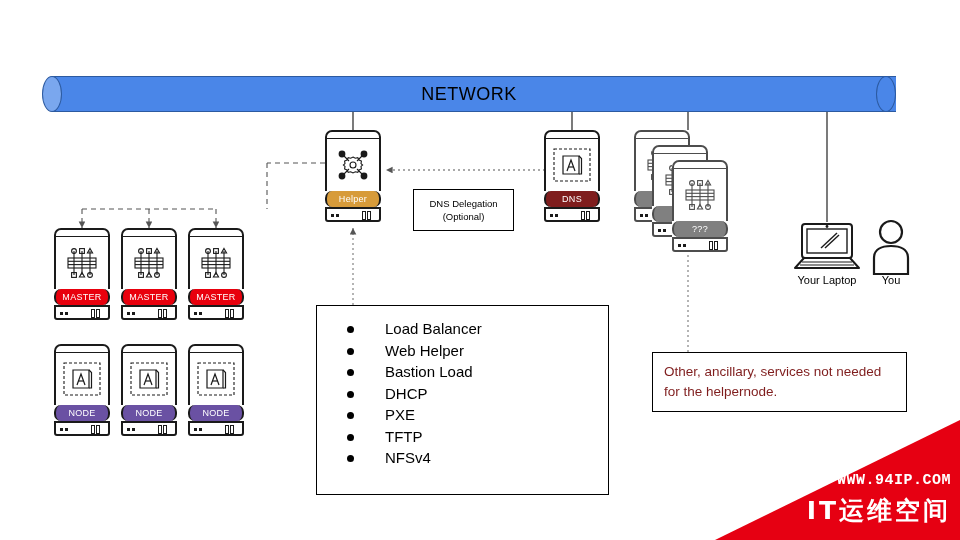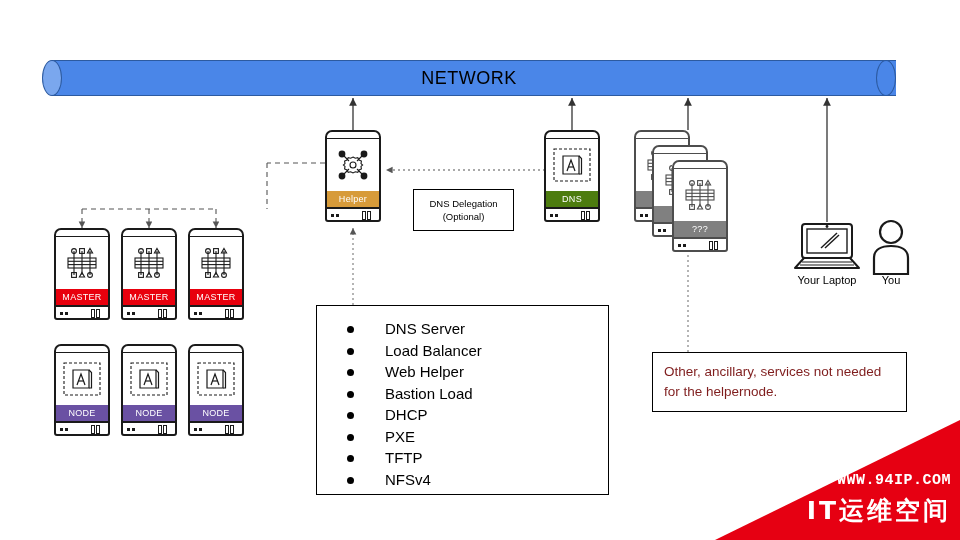--- a/index.html
+++ b/index.html
@@ -15,21 +15,21 @@
     width: 960px;
     height: 540px;
     background: #ffffff;
     overflow: hidden;
   }
   .abs { position: absolute; }
 
   
   #network-bar {
     left: 42px;
-    top: 60px;
+    top: 76px;
     width: 854px;
     height: 28px;
   }
   #network-bar .cyl-body {
     position: absolute;
     left: 10px;
     top: 0;
     width: 844px;
     height: 36px;
     background: #4a86e8;
@@ -99,20 +99,21 @@
     line-height: 16px;
     text-align: center;
     font-size: 9px;
     color: #ffffff;
     border-left: 2px solid #1a1a1a;
     border-right: 2px solid #1a1a1a;
     box-sizing: border-box;
     letter-spacing: 0.3px;
     overflow: hidden;
     white-space: nowrap;
+    border-radius: 7px;
   }
   .server .base {
     height: 15px;
     border: 2px solid #1a1a1a;
     border-radius: 0 0 3px 3px;
     background: #fff;
     box-sizing: border-box;
     position: relative;
   }
   .server .base .leds {
@@ -315,21 +316,21 @@
       <svg class="glyph" width="44" height="42" viewBox="0 0 44 42">
         <rect x="4" y="5" width="36" height="32" fill="none" stroke="#1a1a1a" stroke-width="1.1" stroke-dasharray="3,2"></rect>
         <g stroke="#1a1a1a" stroke-width="1.2" fill="none">
           <path d="M13,12 L29,12 L29,30 L13,30 Z"></path>
           <path d="M29,12 L31.5,14.5 L31.5,30 L29,30"></path>
           <path d="M17,27 L21,16 L25,27"></path>
           <line x1="18.6" y1="23" x2="23.4" y2="23"></line>
         </g>
       </svg>
     </div>
-    <div class="band" style="background:#4d7c0f;text-align:center;">DNS</div>
+    <div class="band" style="background:#7f1d1d;text-align:center;">DNS</div>
     <div class="base">
       <div class="leds"><i></i><i></i></div>
       <div class="bays"><i></i><i></i></div>
     </div>
   </div>
 
   <div class="server gray" style="left:634px; top:130px;">
     <div class="top-lid"></div>
     <div class="icon-pane">
       <svg class="glyph" width="40" height="36" viewBox="0 0 40 36">
@@ -585,21 +586,20 @@
 
   <div class="textbox" id="dns-delegation-box">
     <div>DNS Delegation</div>
     <div>(Optional)</div>
   </div>
 
   <div class="textbox" id="ancillary-box">Other, ancillary, services not needed for the helpernode.</div>
 
   <div class="textbox" id="services-box">
     <ul id="services-list">
-        <li>DNS Server</li>
         <li>Load Balancer</li>
         <li>Web Helper</li>
         <li>Bastion Load</li>
         <li>DHCP</li>
         <li>PXE</li>
         <li>TFTP</li>
         <li>NFSv4</li>
       </ul>
   </div>
 

